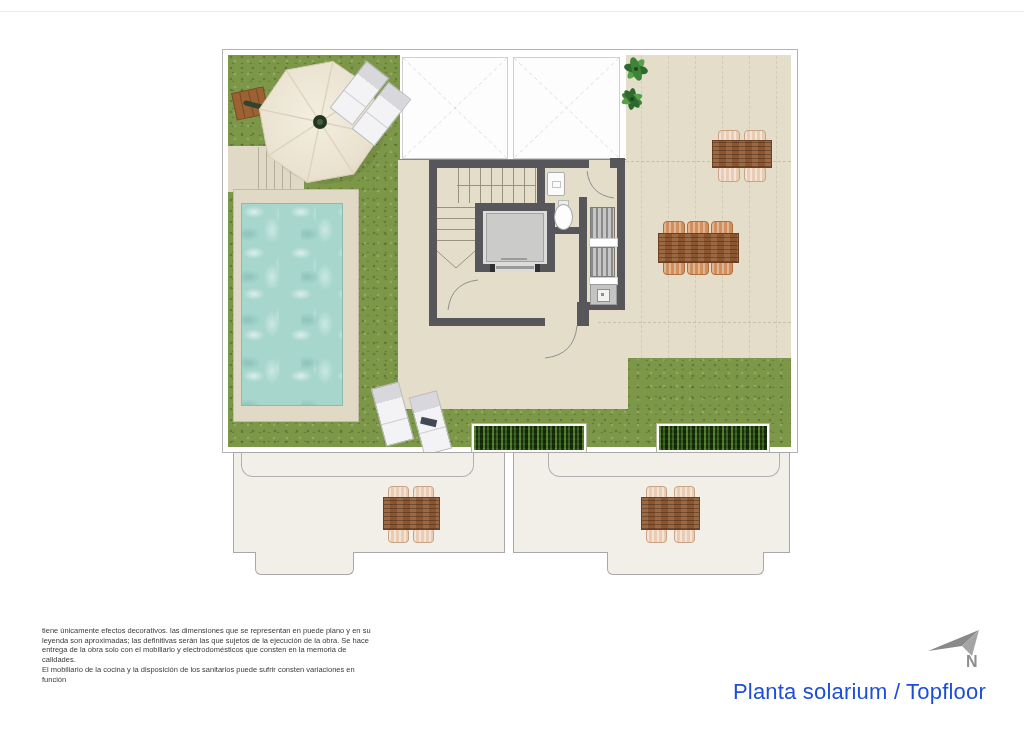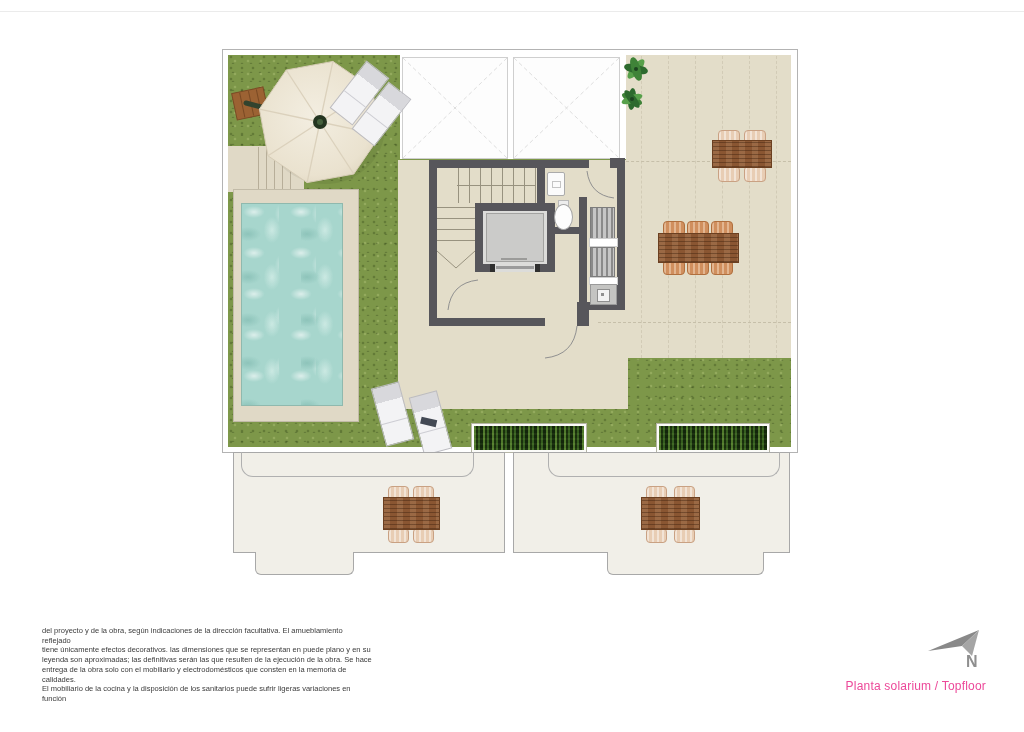--- a/index.html
+++ b/index.html
@@ -75,21 +75,21 @@
   #towel{position:absolute;left:4px;top:42%;width:16px;height:7px;background:#434954;transform:rotate(28deg);}
   
   .bay{top:403px;height:101px;background:#f1efe8;border:1px solid #a8a8a8;box-sizing:border-box;}
   .bay-inner{top:403px;height:24px;border-left:1px solid #b0b0b0;border-right:1px solid #b0b0b0;
     border-bottom:1px solid #b0b0b0;border-radius:0 0 12px 12px;}
   .notch{top:503px;height:22px;background:#f1efe8;border-left:1px solid #a8a8a8;
     border-right:1px solid #a8a8a8;border-bottom:1px solid #a8a8a8;border-radius:0 0 6px 6px;}
   
   #note{left:42px;top:626px;width:330px;color:#3b3b3b;font-size:7.5px;line-height:9.7px;}
   #note-title{margin-bottom:9px;}
-  #plan-title{right:38px;top:679px;font-size:12px;color:#ec4899;letter-spacing:.2px;}
+  #plan-title{right:38px;top:679px;font-size:22px;color:#1d4ed8;letter-spacing:.2px;}
   #compass{left:928px;top:629px;width:70px;height:48px;}
   #compass-n{position:absolute;left:38px;top:24px;font-size:16px;font-weight:bold;color:#8f8f8f;}
   svg{display:block;}
 </style>
 </head>
 <body>
 
 <div class="abs" id="top-rule"></div>
 
 <div class="abs" id="plan">
@@ -285,25 +285,24 @@
   <div class="abs wood" style="left:161px;top:448px;width:55px;height:31px"></div>
 
   <div class="abs chair chair-light" style="left:424px;top:437px;width:19px;height:13px"></div>
   <div class="abs chair chair-light" style="left:452px;top:437px;width:19px;height:13px"></div>
   <div class="abs chair chair-light" style="left:424px;top:479px;width:19px;height:13px"></div>
   <div class="abs chair chair-light" style="left:452px;top:479px;width:19px;height:13px"></div>
   <div class="abs wood" style="left:419px;top:448px;width:57px;height:31px"></div>
 </div>
 
 <div class="abs" id="note">
-  <div>del proyecto y de la obra, según indicaciones de la dirección facultativa. El amueblamiento reflejado</div>
   <div>tiene únicamente efectos decorativos. las dimensiones que se representan en puede plano y en su</div>
-  <div>leyenda son aproximadas; las definitivas serán las que resulten de la ejecución de la obra. Se hace</div>
+  <div>leyenda son aproximadas; las definitivas serán las que sujetos de la ejecución de la obra. Se hace</div>
   <div>entrega de la obra solo con el mobiliario y electrodomésticos que consten en la memoria de calidades.</div>
-  <div>El mobiliario de la cocina y la disposición de los sanitarios puede sufrir ligeras variaciones en función</div>
+  <div>El mobiliario de la cocina y la disposición de los sanitarios puede sufrir consten variaciones en función</div>
 
 </div>
 
 <div class="abs" id="compass">
   <svg width="58" height="30" viewBox="0 0 58 30">
     <polygon points="0,22 51,1 34,17" fill="#898989"></polygon>
     <polygon points="34,17 51,1 44,27" fill="#a5a5a5"></polygon>
   </svg>
   <div id="compass-n">N</div>
 </div>

